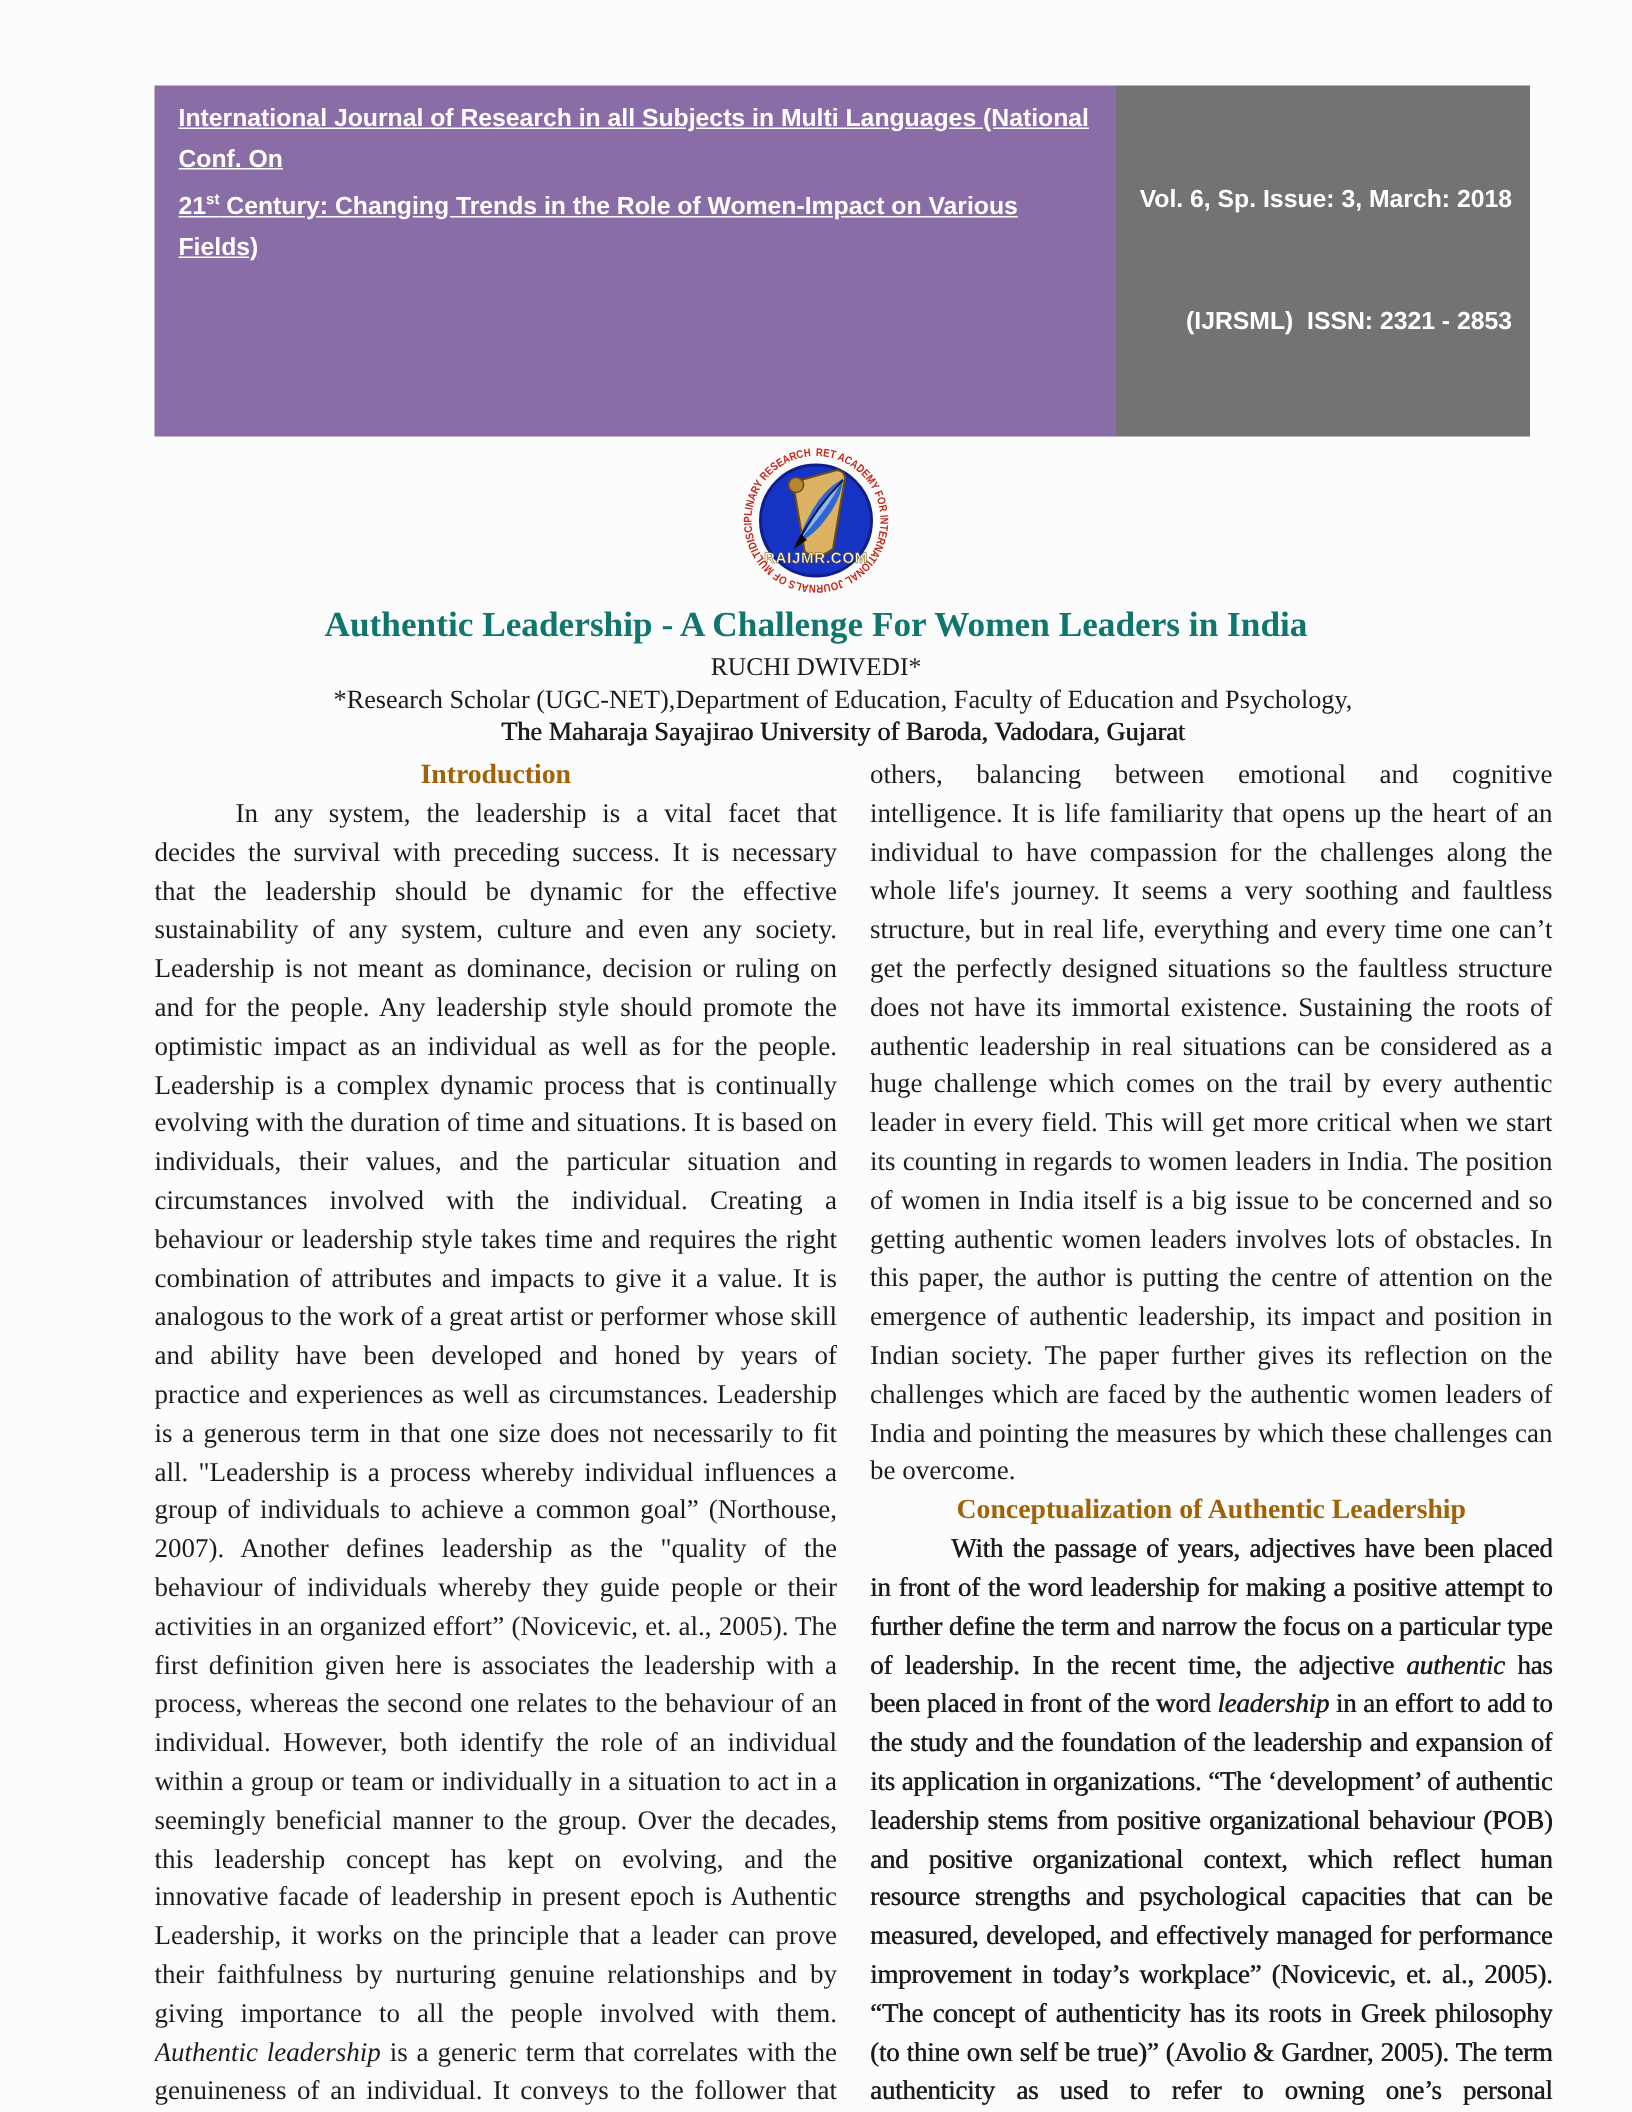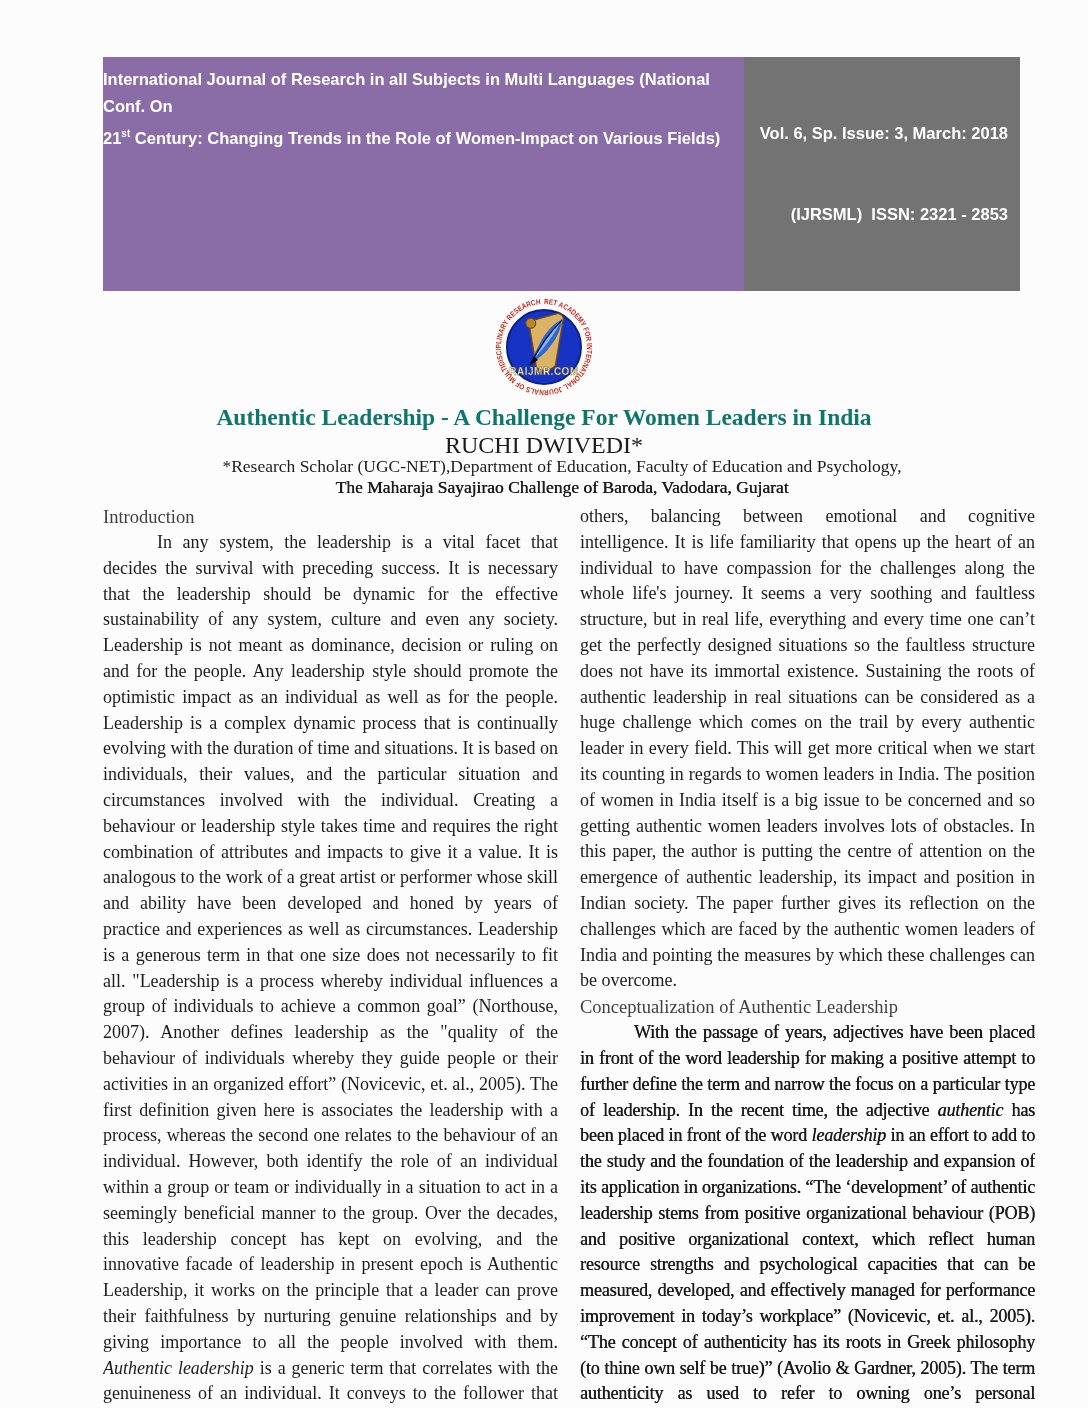--- a/index.html
+++ b/index.html
@@ -6,40 +6,40 @@
   .page {
     position:relative; width:1088px; height:1408px; margin:0 auto;
     background:#fcfcfc; overflow:hidden;
     font-family:"Liberation Serif", serif; color:#1c1c1c;
   }
   
   .banner-row { display:flex; margin:57px 68px 0 103px; }
   .banner-left {
     flex:1; background:#8a6ca6; color:#ffffff;
     font-family:"Liberation Sans", sans-serif; font-weight:bold;
-    font-size:16.5px; line-height:27px; padding:9px 8px 9px 0;
+    font-size:16.5px; line-height:27px; padding:9px 8px 9px 16px;text-decoration:underline;
   }
   .banner-left sup { font-size:10px; }
   .banner-right {
     width:252px; background:#737373; color:#ffffff;
     font-family:"Liberation Sans", sans-serif; font-weight:bold;
     font-size:16.5px; line-height:27px; padding:9px 12px; text-align:right;
     white-space:pre-wrap;
   }
   
   .logo-row { text-align:center; margin-top:3px; height:106px; }
   
   .title  { text-align:center; font-weight:bold; font-size:23.5px; margin-top:4px; color:#0f766e; }
-  .author { text-align:center; font-size:24px; margin-top:3px; line-height:22px; }
+  .author { text-align:center; font-size:17px; margin-top:3px; line-height:22px; }
   .affil  { text-align:center; font-size:17.5px; line-height:21px;padding-left:36px; }
   .thickline { text-shadow:0.45px 0 0 currentColor; }
   
   .columns { display:flex; gap:22px; margin:6px 53px 0 103px; height:956px; overflow:hidden; }
   .col { width:455px; overflow:hidden; }
-  .bheading { font-weight:normal; font-size:18.5px; line-height:26px; color:#404040; }
+  .bheading { font-weight:bold; font-size:18.5px; line-height:26px; color:#a16207;text-align:center; }
   .para { margin:0; text-align:justify; font-size:18px; line-height:25.8px; }
   .indent { text-indent:54px; }
   .it { font-style:italic; }
   .thick span { text-shadow:0.35px 0 0 currentColor; letter-spacing:-0.15px; }
 </style>
 </head>
 <body>
 
 <div class="page">
 
@@ -73,21 +73,21 @@
       <text x="62" y="81" text-anchor="middle" font-family="Liberation Sans, sans-serif" font-size="10" font-weight="bold" fill="#fff3cf" stroke="#5a4a10" stroke-width="0.3" letter-spacing="0.5">RAIJMR.COM</text>
       <text font-family="Liberation Sans, sans-serif" font-size="7.5" font-weight="bold" fill="#c42a1c">
         <textPath href="#ringpath" startOffset="0" textLength="266" lengthAdjust="spacingAndGlyphs">RET ACADEMY FOR INTERNATIONAL JOURNALS OF MULTIDISCIPLINARY RESEARCH</textPath>
       </text>
     </svg>
   </div>
 
   <div class="title">Authentic Leadership - A Challenge For Women Leaders in India</div>
   <div class="author">RUCHI DWIVEDI*</div>
   <div class="affil">*Research Scholar (UGC-NET),Department of Education, Faculty of Education and Psychology,</div>
-  <div class="affil thickline">The Maharaja Sayajirao Challenge of Baroda, Vadodara, Gujarat</div>
+  <div class="affil thickline">The Maharaja Sayajirao University of Baroda, Vadodara, Gujarat</div>
 
   <div class="columns">
     <div class="col">
       <div class="bheading">Introduction</div>
       <p class="para indent"><span>In any system, the leadership is a vital facet that decides the survival with preceding success. It is necessary that the leadership should be dynamic for the effective sustainability of any system, culture and even any society. Leadership is not meant as dominance, decision or ruling on and for the people. Any leadership style should promote the optimistic impact as an individual as well as for the people. Leadership is a complex dynamic process that is continually evolving with the duration of time and situations. It is based on individuals, their values, and the particular situation and circumstances involved with the individual. Creating a behaviour or leadership style takes time and requires the right combination of attributes and impacts to give it a value. It is analogous to the work of a great artist or performer whose skill and ability have been developed and honed by years of practice and experiences as well as circumstances. Leadership is a generous term in that one size does not necessarily to fit all. "Leadership is a process whereby individual influences a group of individuals to achieve a common goal” (Northouse, 2007). Another defines leadership as the "quality of the behaviour of individuals whereby they guide people or their activities in an organized effort” (Novicevic, et. al., 2005). The first definition given here is associates the leadership with a process, whereas the second one relates to the behaviour of an individual. However, both identify the role of an individual within a group or team or individually in a situation to act in a seemingly beneficial manner to the group. Over the decades, this leadership concept has kept on evolving, and the innovative facade of leadership in present epoch is Authentic Leadership, it works on the principle that a leader can prove their faithfulness by nurturing genuine relationships and by giving importance to all the people involved with them. </span><span class="it">Authentic leadership</span><span> is a generic term that correlates with the genuineness of an individual. It conveys to the follower that the leader is the real thing as compared to others. It comprises of various elements like knowing own self, hearing and observing others, valuing self and</span></p>
     </div>
     <div class="col">
       <p class="para"><span>others, balancing between emotional and cognitive intelligence. It is life familiarity that opens up the heart of an individual to have compassion for the challenges along the whole life's journey. It seems a very soothing and faultless structure, but in real life, everything and every time one can’t get the perfectly designed situations so the faultless structure does not have its immortal existence. Sustaining the roots of authentic leadership in real situations can be considered as a huge challenge which comes on the trail by every authentic leader in every field. This will get more critical when we start its counting in regards to women leaders in India. The position of women in India itself is a big issue to be concerned and so getting authentic women leaders involves lots of obstacles. In this paper, the author is putting the centre of attention on the emergence of authentic leadership, its impact and position in Indian society. The paper further gives its reflection on the challenges which are faced by the authentic women leaders of India and pointing the measures by which these challenges can be overcome.</span></p>
       <div class="bheading">Conceptualization of Authentic Leadership</div>
       <p class="para indent thick"><span>With the passage of years, adjectives have been placed in front of the word leadership for making a positive attempt to further define the term and narrow the focus on a particular type of leadership. In the recent time, the adjective </span><span class="it">authentic</span><span> has been placed in front of the word </span><span class="it">leadership</span><span> in an effort to add to the study and the foundation of the leadership and expansion of its application in organizations. “The ‘development’ of authentic leadership stems from positive organizational behaviour (POB) and positive organizational context, which reflect human resource strengths and psychological capacities that can be measured, developed, and effectively managed for performance improvement in today’s workplace” (Novicevic, et. al., 2005). “The concept of authenticity has its roots in Greek philosophy (to thine own self be true)” (Avolio &amp; Gardner, 2005). The term authenticity as used to refer to owning one’s personal experiences, thoughts, emotions, needs, wants, preferences, or</span></p>

